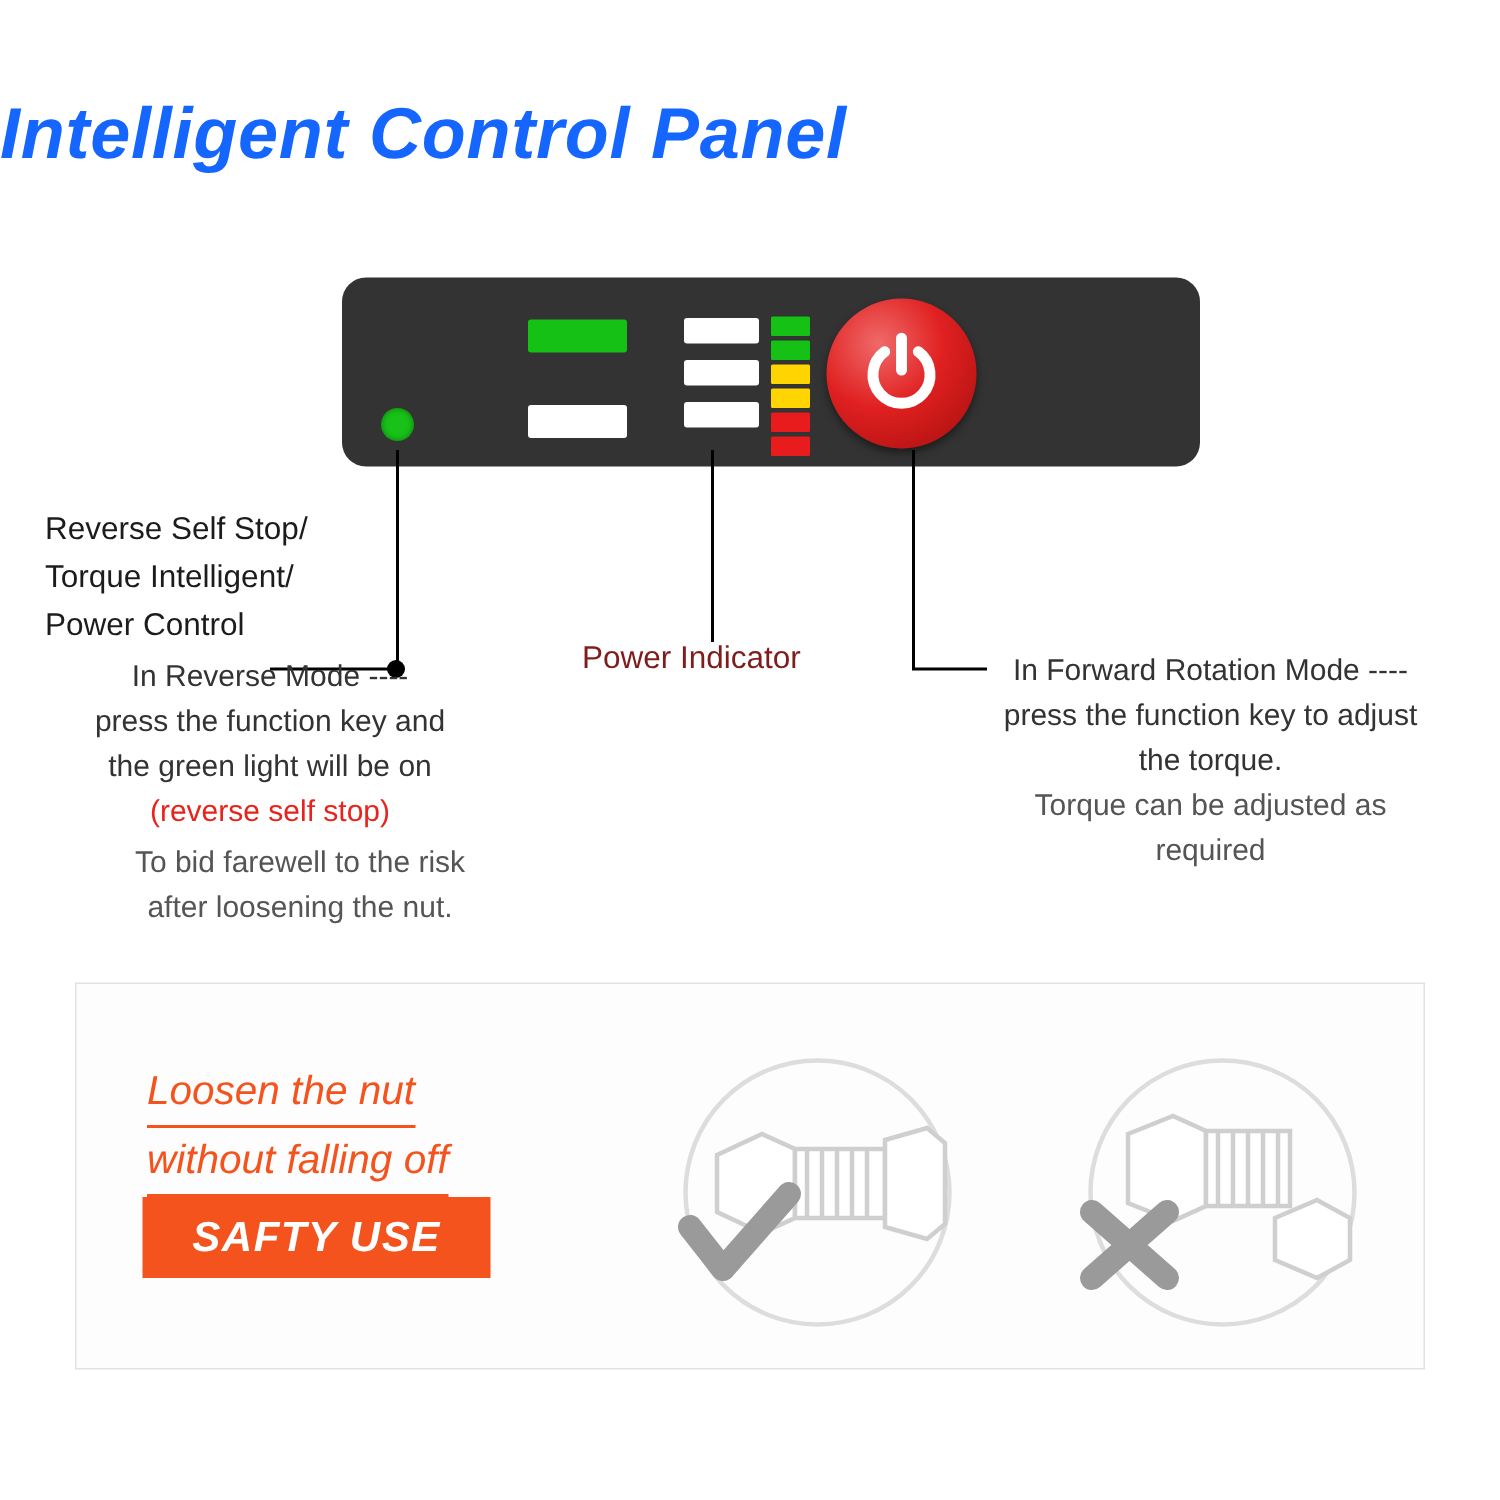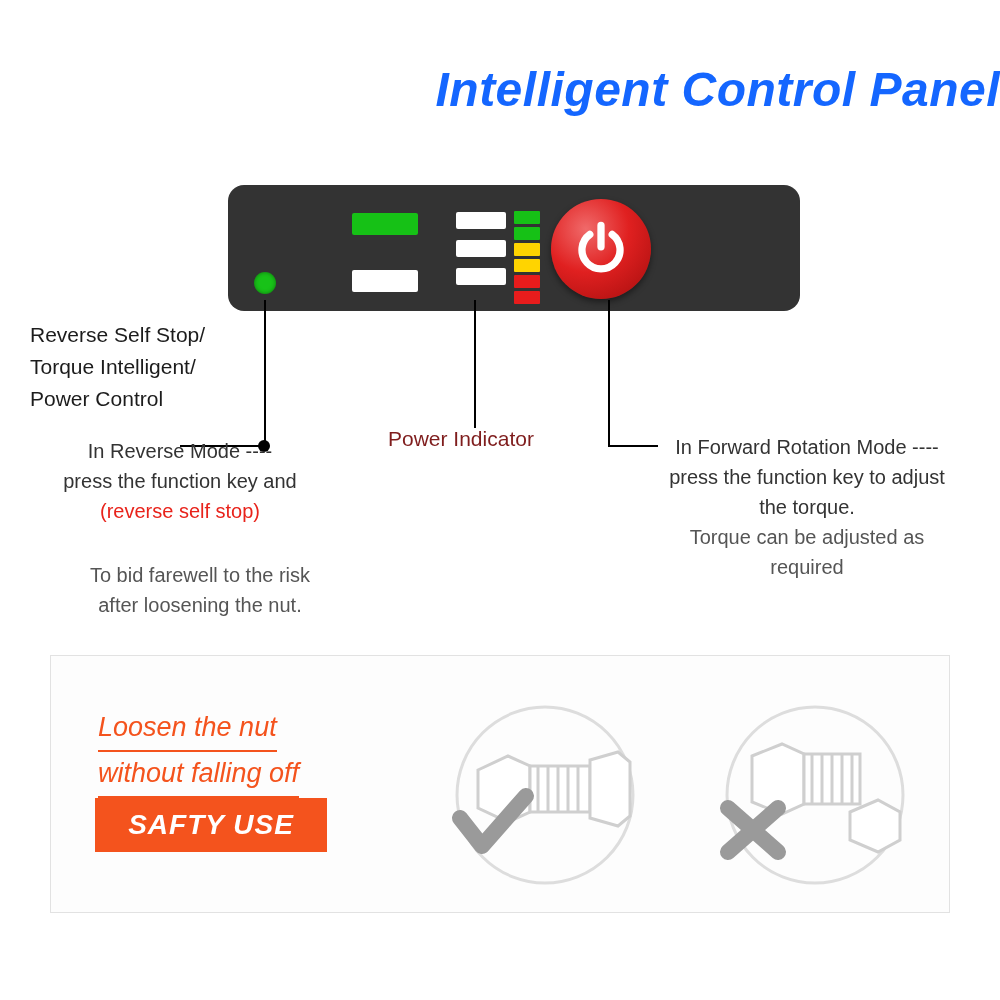--- a/index.html
+++ b/index.html
@@ -9,21 +9,21 @@
     background:#ffffff;
     font-family:"Liberation Sans", sans-serif;
     position:relative;
     overflow:hidden;
   }
 
   
   .title {
     position:absolute;
     top:62px; left:0; width:1000px;
-    text-align:right;
+    text-align:left;
     font-size:48px;
     font-weight:bold;
     font-style:italic;
     color:#1466ff;
     letter-spacing:0.5px;
   }
 
   
   .panel {
     position:absolute;
@@ -171,28 +171,29 @@
 
 <div class="line" style="left:264px; top:300px; width:2px; height:146px;"></div>
 <div class="line" style="left:180px; top:445px; width:86px; height:2px;"></div>
 <div class="dot" style="left:258px; top:440px;"></div>
 
 <div class="line" style="left:474px; top:300px; width:2px; height:128px;"></div>
 
 <div class="line" style="left:608px; top:300px; width:2px; height:146px;"></div>
 <div class="line" style="left:608px; top:445px; width:50px; height:2px;"></div>
 
-<div class="callout-head" style="left:30px; top:319px;">
+<div class="callout-head" style="left:30px; top:337px;">
   <div>Reverse Self Stop/</div>
   <div>Torque Intelligent/</div>
   <div>Power Control</div>
 </div>
 <div class="callout-body" style="left:30px; top:436px; width:300px;">
   <div class="dark">In Reverse Mode ----</div>
   <div class="dark">press the function key and</div>
+  <div class="dark">the green light will be on</div>
   <div class="red">(reverse self stop)</div>
 </div>
 <div class="callout-body" style="left:40px; top:560px; width:320px;">
   <div>To bid farewell to the risk</div>
   <div>after loosening the nut.</div>
 </div>
 
 <div class="power-label">Power Indicator</div>
 
 <div class="callout-body" style="left:657px; top:432px; width:300px;">

